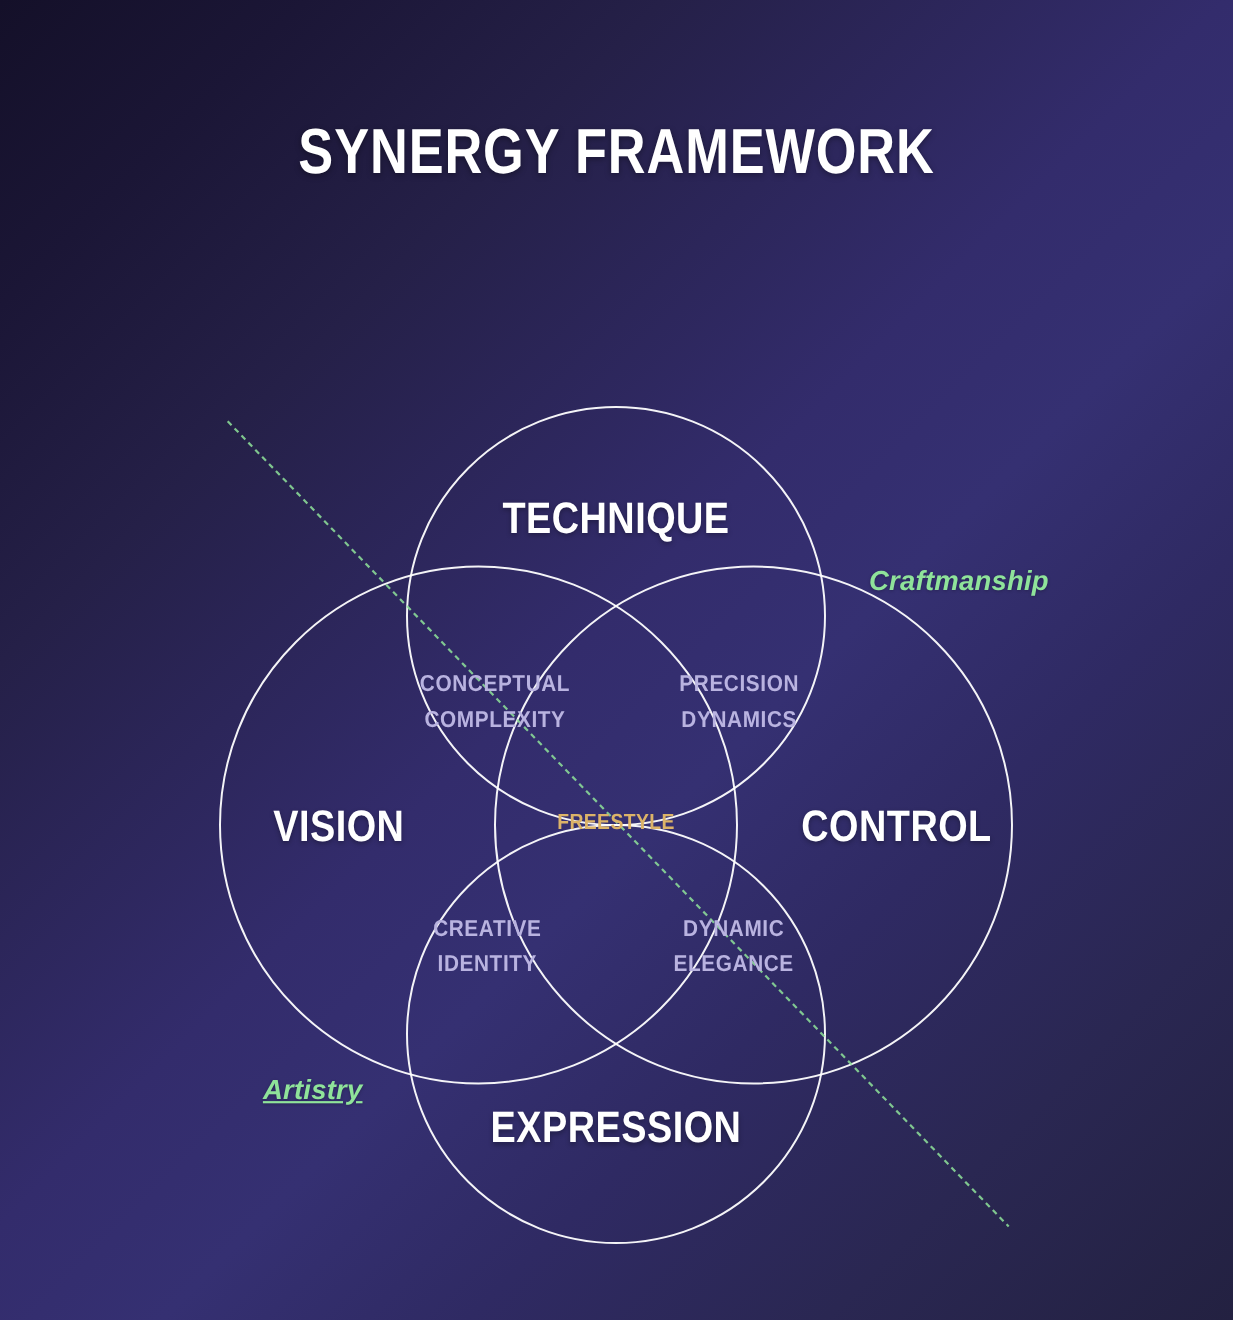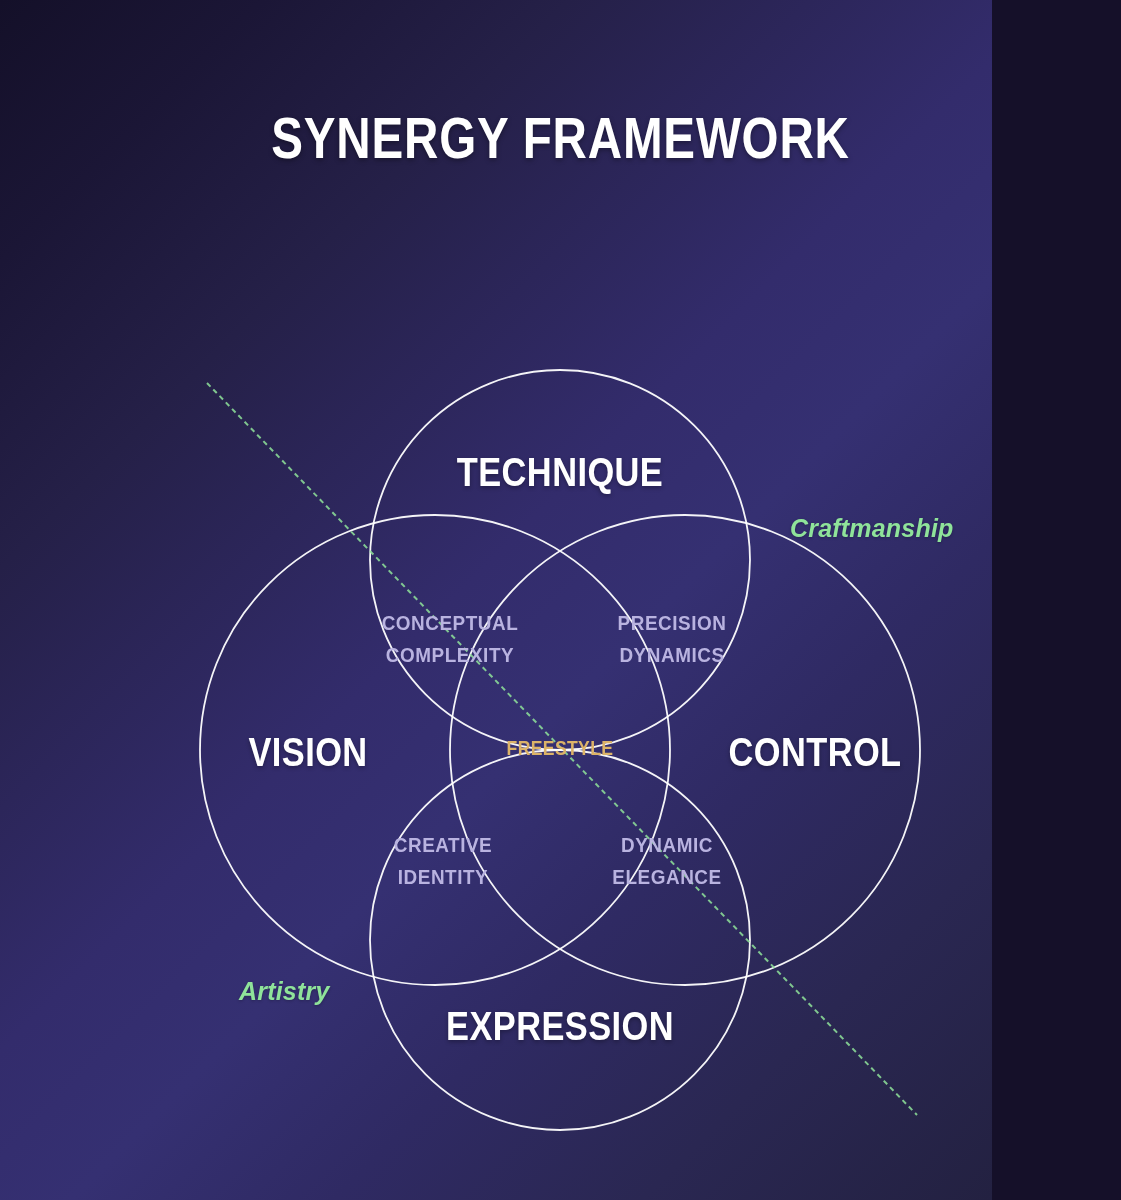--- a/index.html
+++ b/index.html
@@ -9,21 +9,21 @@
   }
   body {
     width: 1121px;
     height: 1200px;
     overflow: hidden;
     font-family: "Liberation Sans", sans-serif;
   }
 
   #canvas {
     position: relative;
-    width: 992px;
+    width: 1121px;
     height: 1200px;
     background:
       linear-gradient(135deg,
         #141029 0%,
         #1b1636 12%,
         #252048 26%,
         #332c6c 48%,
         #353072 58%,
         #2f2a63 70%,
         #2a2752 84%,
@@ -149,15 +149,15 @@
 
   <div class="lbl inter-label" style="left:667px; top:860px;">
     <span>DYNAMIC</span>
     <span>ELEGANCE</span>
   </div>
 
   <div class="lbl core-label" style="left:560px; top:748px;">FREESTYLE</div>
 
   <div class="lbl annot-label" style="left:790px; top:514px; transform:none;">Craftmanship</div>
 
-  <div class="lbl annot-label" style="left:239px; top:977px; transform:none;">Artistry</div>
+  <div class="lbl annot-label" style="left:239px; top:977px; transform:none;text-decoration:underline;">Artistry</div>
 
 </div>
 
 </body></html>

